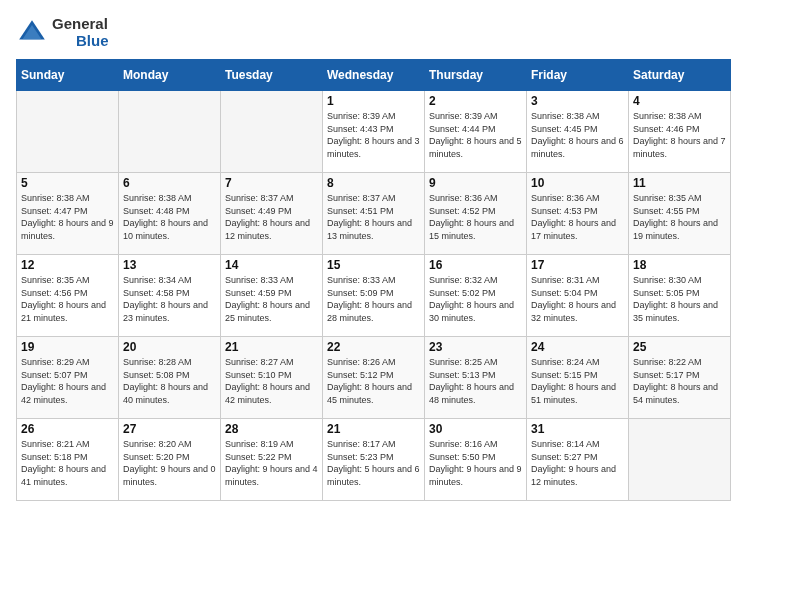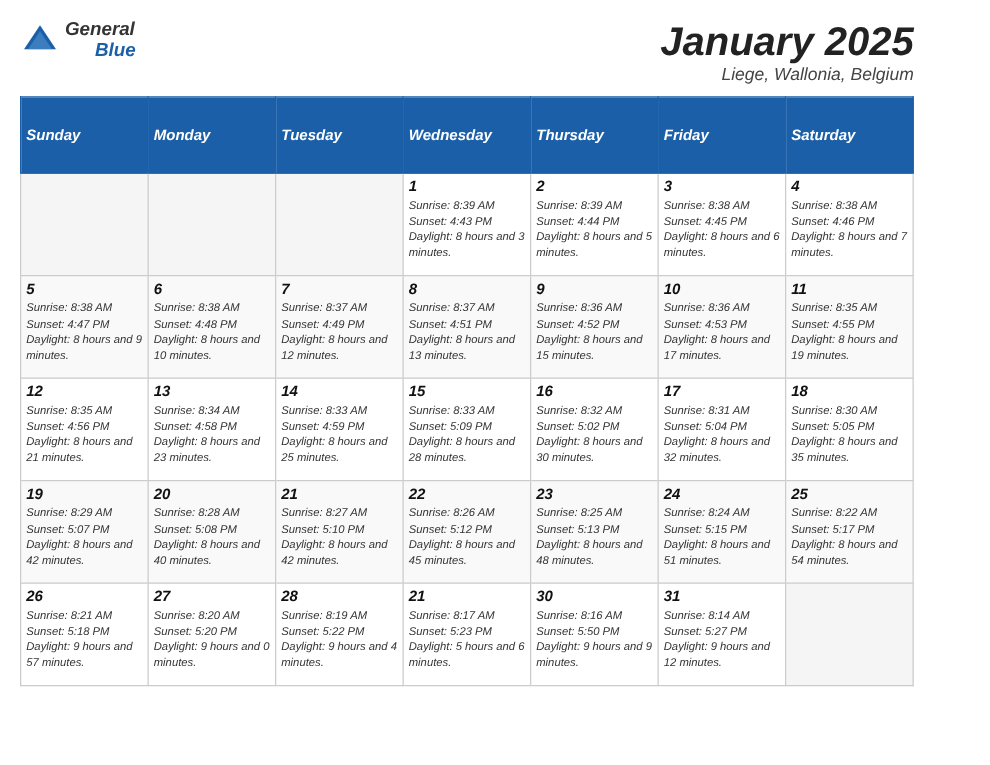--- a/index.html
+++ b/index.html
@@ -7,21 +7,20 @@
       width: 792px;
       height: 612px;
       font-family: Arial, Helvetica, sans-serif;
       background: #fff;
       overflow: hidden;
     }
     .page {
       width: 747px;
       height: 612px;
       padding: 16px 16px 8px 16px;
-      font-style: italic;
     }
     .header {
       display: flex;
       justify-content: space-between;
       align-items: flex-start;
       margin-bottom: 10px;
     }
     .logo {
       display: flex;
       align-items: center;
@@ -63,21 +62,21 @@
     .calendar-table {
       width: 100%;
       border-collapse: collapse;
       table-layout: fixed;
     }
     .calendar-table thead tr th {
       background-color: #1a5fa8;
       color: #fff;
       font-size: 12px;
       font-weight: bold;
-      padding: 23px 4px;
+      padding: 8px 4px;
       text-align: left;
       border: 1px solid #1a5fa8;
     }
     .calendar-table tbody tr td {
       border: 1px solid #ccc;
       vertical-align: top;
       padding: 3px 4px;
       font-size: 9.5px;
       color: #222;
       height: 82px;
@@ -108,24 +107,20 @@
   <div class="header">
     <div class="logo">
       <svg class="logo-icon" viewBox="0 0 40 40" xmlns="http://www.w3.org/2000/svg">
         <polygon points="20,4 36,28 4,28" fill="#1a5fa8"></polygon>
         <polygon points="20,10 32,28 8,28" fill="#5b9bd5" opacity="0.5"></polygon>
       </svg>
       <div class="logo-text">
         <span class="logo-general">General</span>
         <span class="logo-blue">Blue</span>
       </div>
-    </div>
-    <div class="title-block">
-      <div class="month-title">January 2025</div>
-      <div class="subtitle">Liege, Wallonia, Belgium</div>
     </div>
   </div>
 
   <table class="calendar-table">
     <thead>
       <tr>
         <th>Sunday</th>
         <th>Monday</th>
         <th>Tuesday</th>
         <th>Wednesday</th>
@@ -345,21 +340,21 @@
               <div>Daylight: 8 hours and 54 minutes.</div>
             </div>
           </td>
         </tr>
         <tr>
           <td>
             <div class="day-number">26</div>
             <div class="day-info">
               <div>Sunrise: 8:21 AM</div>
               <div>Sunset: 5:18 PM</div>
-              <div>Daylight: 9 hours and 57 minutes.</div>
+              <div>Daylight: 8 hours and 41 minutes.</div>
             </div>
           </td>
           <td>
             <div class="day-number">27</div>
             <div class="day-info">
               <div>Sunrise: 8:20 AM</div>
               <div>Sunset: 5:20 PM</div>
               <div>Daylight: 9 hours and 0 minutes.</div>
             </div>
           </td>

